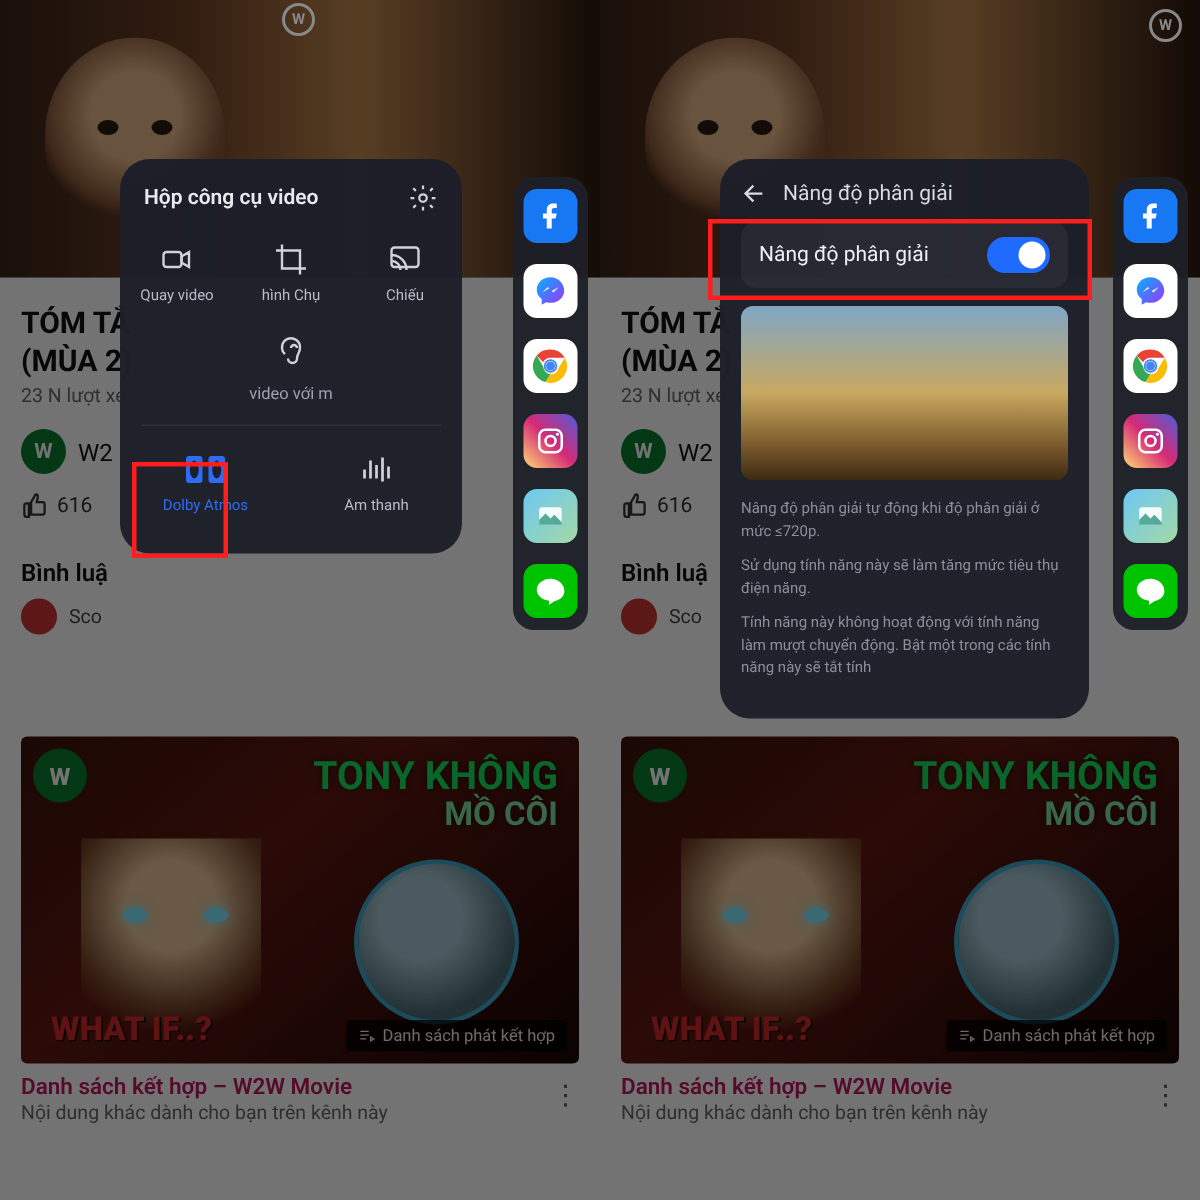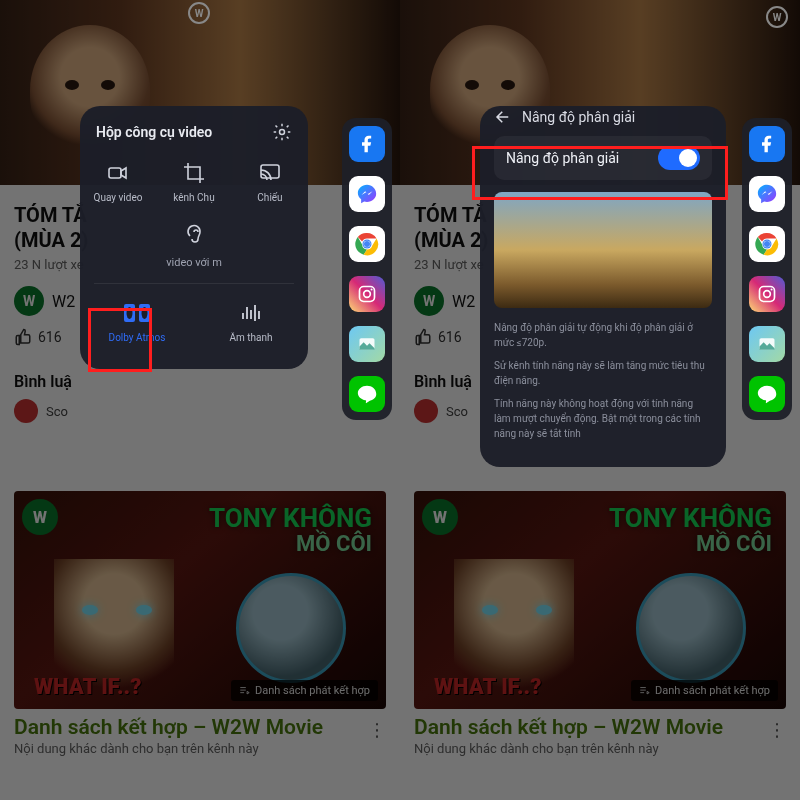--- a/index.html
+++ b/index.html
@@ -94,21 +94,21 @@
     position:absolute; left:20px; bottom:10px; color:#d02828; font-weight:900;
     font-size:22px; text-shadow:1px 1px 0 #000;
   }
   .card .playlist-tag{
     position:absolute; right:8px; bottom:8px;
     background:rgba(0,0,0,.75); color:#eee; font-size:11px;
     padding:4px 8px; border-radius:3px;
     display:flex; align-items:center; gap:4px;
   }
   .card-meta { position:absolute; left:14px; right:14px; top:530px; }
-  .card-meta h3{ font-size:21px; font-weight:600; color:#4d7c0f;}
+  .card-meta h3{ font-size:15px; font-weight:600; color:#be185d;}
   .card-meta p{ font-size:13px; color:#666; margin-top:2px;}
   .card-meta .more{
     position:absolute; right:0; top:4px; color:#555; font-size:18px;
   }
 
   
   .dim {
     position:absolute; inset:0;
     background:rgba(0,0,0,0.55);
     pointer-events:none;
@@ -164,21 +164,21 @@
   
   .dolby .lbl{ color:#2f6cf6; }
   .dolby svg rect{ fill:#2f6cf6; }
 
   
   .res-panel{
     position:absolute; left:80px; top:106px;
     width:246px;
     background:rgba(28,30,40,0.97);
     border-radius:20px;
-    padding:2px 14px 18px;
+    padding:14px 14px 18px;
     color:#c9ccd8;
   }
   .res-head{ display:flex; align-items:center; gap:10px; font-size:14px; color:#d9dbe4; margin-bottom:10px;}
   .back-ic{ width:18px; height:18px; }
   .toggle-row{
     background:rgba(255,255,255,0.05);
     border-radius:10px; padding:10px 12px;
     display:flex; align-items:center; justify-content:space-between;
     margin-bottom:12px; font-size:14px; color:#eef0f6;
   }
@@ -325,21 +325,21 @@
               </svg>
             </div>
           <div class="lbl">Quay video</div>
         </div>
         <div class="tool">
           <div class="ic">
               <svg width="24" height="24" viewBox="0 0 24 24" fill="none" stroke="#cfd2dc" stroke-width="1.6">
                 <path d="M6 2v16h16M2 6h16v16"></path>
               </svg>
             </div>
-          <div class="lbl">kênh   Chụ</div>
+          <div class="lbl">hình   Chụ</div>
         </div>
         <div class="tool">
           <div class="ic">
               <svg width="24" height="24" viewBox="0 0 24 24" fill="none" stroke="#cfd2dc" stroke-width="1.6">
                 <rect x="3" y="4" width="18" height="13" rx="2"></rect>
                 <path d="M3 19a6 6 0 0 1 6 6M3 15a10 10 0 0 1 10 10" transform="translate(0,-6)"></path>
               </svg>
             </div>
           <div class="lbl">Chiếu</div>
         </div>
@@ -495,21 +495,21 @@
           </svg>
         <span>Nâng độ phân giải</span>
       </div>
       <div class="toggle-row">
         <span>Nâng độ phân giải</span>
         <div class="switch"></div>
       </div>
       <div class="preview-box"></div>
       <div class="res-desc">
         <p>Nâng độ phân giải tự động khi độ phân giải ở mức ≤720p.</p>
-        <p>Sử kênh tính năng này sẽ làm tăng mức tiêu thụ điện năng.</p>
+        <p>Sử dụng tính năng này sẽ làm tăng mức tiêu thụ điện năng.</p>
         <p>Tính năng này không hoạt động với tính năng làm mượt chuyển động. Bật một trong các tính năng này sẽ tắt tính</p>
       </div>
     </div>
 
     <div class="highlight-red hl-right"></div>
     <div class="studio">W</div>
   </div>
 </div>
 
 </body></html>

